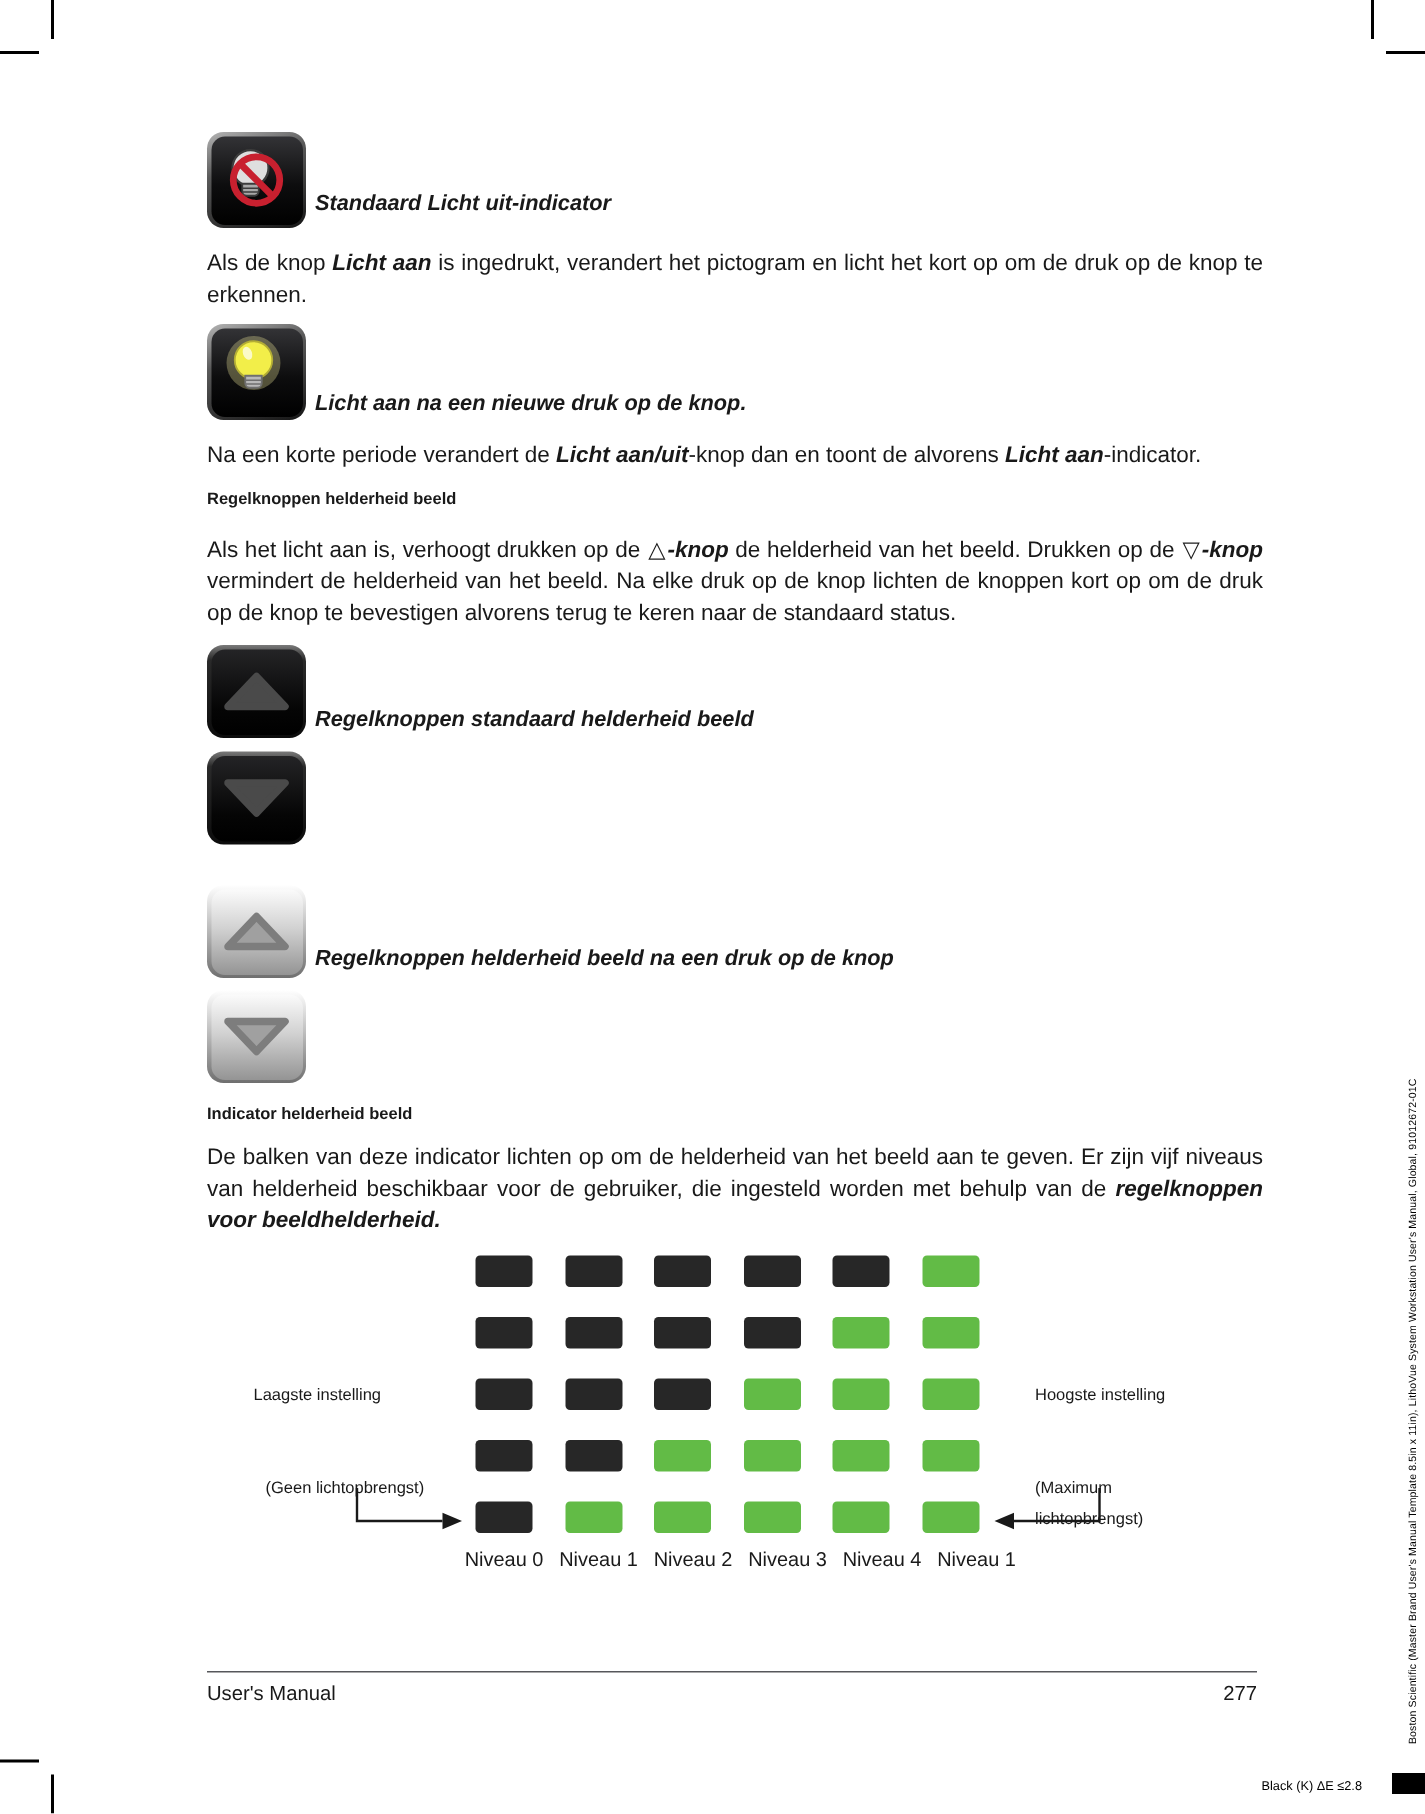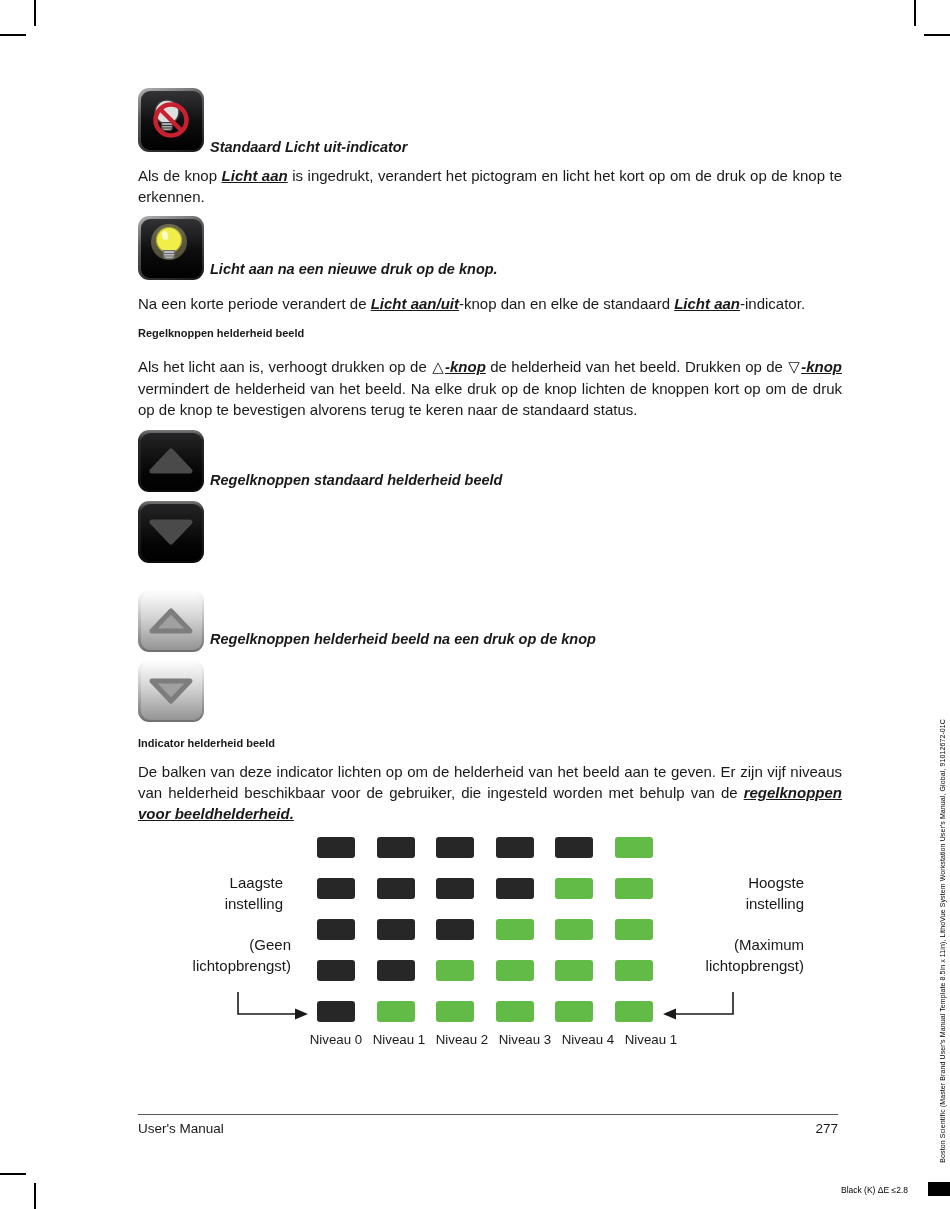--- a/index.html
+++ b/index.html
@@ -4,37 +4,37 @@
 <style>
   * { margin:0; padding:0; box-sizing:border-box; }
   html,body { background:#ffffff; }
   body {
     width:950px; height:1209px; position:relative; overflow:hidden;
     font-family:"Liberation Sans","DejaVu Sans",sans-serif; color:#191919;
   }
   .abs { position:absolute; }
   .mark { position:absolute; background:#000; }
   .para { width:704px; font-size:15px; line-height:21px; text-align:justify; }
-  .bi { font-weight:bold; font-style:italic;text-decoration:underline; }
+  .bi { font-weight:bold; font-style:italic; }
   .tri { font-style:normal; font-weight:normal; font-family:"DejaVu Sans",sans-serif; margin:0 1px; }
   .caption { font-size:14.5px; font-weight:bold; font-style:italic; white-space:nowrap; }
   .heading { font-size:11px; font-weight:bold; white-space:nowrap; }
   .btn { position:absolute; width:66px; height:62px; border-radius:11px; padding:2.5px; }
   .btn .inner { width:100%; height:100%; border-radius:9px; display:flex; align-items:center; justify-content:center; }
   .btn.darkframe { background:linear-gradient(160deg,#b5b5b5,#5a5a5a 35%,#161616); }
   .btn.darkframe .inner { background:linear-gradient(180deg,#333336,#0d0d0e 55%,#000); }
   .btn.blackbtn { background:linear-gradient(180deg,#7a7a7a,#2a2a2a 16%,#0c0c0c); }
   .btn.blackbtn .inner { background:linear-gradient(180deg,#242426,#050505 70%,#000); }
   .btn.silverbtn { background:linear-gradient(180deg,#ffffff,#6f6f6f); }
   .btn.silverbtn .inner { background:linear-gradient(180deg,#fbfbfb,#d2d2d2 45%,#949494); }
   .grid { left:317px; top:837px; display:grid; grid-template-columns:repeat(6,38px); grid-auto-rows:21px; column-gap:21.5px; row-gap:20px; }
   .grid .bar { border-radius:3px; }
   .levels { left:317px; top:1032px; display:grid; grid-template-columns:repeat(6,38px); column-gap:25px; }
   .levels span { display:flex; justify-content:center; white-space:nowrap; font-size:13.3px; color:#191919; }
-  .sidelabel { width:114px; text-align:right; font-size:15px; line-height:21px; }
+  .sidelabel { width:114px; text-align:left; font-size:11px; line-height:21px;margin-top:48px; }
   .rule { left:138px; top:1114px; width:700px; height:1px; background:#56575b; }
   .footer-text { font-size:13.5px; color:#191919; }
   .vtext {
     right:4px; bottom:46px; writing-mode:vertical-rl; transform:rotate(180deg);
     font-size:7px; color:#000; white-space:nowrap; letter-spacing:0.1px;
   }
   .printinfo { right:42px; top:1185px; font-size:8.5px; color:#000; }
   .colorbar { left:928px; top:1182px; width:22px; height:14px; background:#000; }
 </style>
 </head>
@@ -52,37 +52,37 @@
     <svg width="56" height="54" viewBox="0 0 56 54">
       <circle cx="24" cy="19" r="12" fill="#dedede" stroke="#3c3c3c" stroke-width="1.5"></circle>
       <path d="M18.5 29.5 h11 v5 a3 3 0 0 1 -3 3 h-5 a3 3 0 0 1 -3 -3 z" fill="#a8a8a8" stroke="#3c3c3c" stroke-width="1.2"></path>
       <line x1="19" y1="32.5" x2="29.5" y2="32.5" stroke="#3c3c3c" stroke-width="1"></line>
       <line x1="19" y1="35" x2="29.5" y2="35" stroke="#3c3c3c" stroke-width="1"></line>
       <circle cx="28" cy="27" r="15.5" fill="none" stroke="#c8202f" stroke-width="4.5"></circle>
       <line x1="17" y1="16" x2="39" y2="38" stroke="#c8202f" stroke-width="4.5"></line>
     </svg>
   </div>
 </div>
-<div class="abs caption" style="left:210px; top:139px">Standaard Licht uit-indicator</div>
+<div class="abs caption" style="left:210px; top:128px">Standaard Licht uit-indicator</div>
 <p class="abs para" style="left:138px; top:165px"><span>Als de knop </span><span class="bi">Licht aan</span><span> is ingedrukt, verandert het pictogram en licht het kort op om de druk op de knop te erkennen.</span></p>
 
 <div class="btn darkframe" style="left:138px; top:216px; height:64px">
   <div class="inner">
     <svg width="56" height="54" viewBox="0 0 56 54">
       <circle cx="26" cy="21" r="18" fill="#fdf6a3" opacity="0.3"></circle>
       <circle cx="26" cy="19" r="12.5" fill="#f2ee49" stroke="#b3ad35" stroke-width="1.2"></circle>
       <ellipse cx="22" cy="14.5" rx="3" ry="4.5" fill="#ffffff" opacity="0.7" transform="rotate(-20 22 14.5)"></ellipse>
       <path d="M20.5 29.5 h11 v5 a3 3 0 0 1 -3 3 h-5 a3 3 0 0 1 -3 -3 z" fill="#b9b9b9" stroke="#6f6f6f" stroke-width="1.2"></path>
       <line x1="21" y1="32.5" x2="31.5" y2="32.5" stroke="#6f6f6f" stroke-width="1"></line>
       <line x1="21" y1="35" x2="31.5" y2="35" stroke="#6f6f6f" stroke-width="1"></line>
     </svg>
   </div>
 </div>
 <div class="abs caption" style="left:210px; top:261px">Licht aan na een nieuwe druk op de knop.</div>
-<p class="abs para" style="left:138px; top:293px"><span>Na een korte periode verandert de </span><span class="bi">Licht aan/uit</span><span>-knop dan en elke de standaard </span><span class="bi">Licht aan</span><span>-indicator.</span></p>
+<p class="abs para" style="left:138px; top:293px"><span>Na een korte periode verandert de </span><span class="bi">Licht aan/uit</span><span>-knop dan en toont de alvorens </span><span class="bi">Licht aan</span><span>-indicator.</span></p>
 
 <h2 class="abs heading" style="left:138px; top:327px">Regelknoppen helderheid beeld</h2>
 <p class="abs para" style="left:138px; top:356px"><span>Als het licht aan is, verhoogt drukken op de </span><span class="tri">△</span><span class="bi">-knop</span><span> de helderheid van het beeld. Drukken op de </span><span class="tri">▽</span><span class="bi">-knop</span><span> vermindert de helderheid van het beeld. Na elke druk op de knop lichten de knoppen kort op om de druk op de knop te bevestigen alvorens terug te keren naar de standaard status.</span></p>
 
 <div class="btn blackbtn" style="left:138px; top:430px">
   <div class="inner">
     <svg width="46" height="28" viewBox="0 0 46 28">
       <path d="M23 4 L42 24 H4 Z" fill="#4a4a4a" stroke="#4a4a4a" stroke-width="5" stroke-linejoin="round"></path>
     </svg>
   </div>

